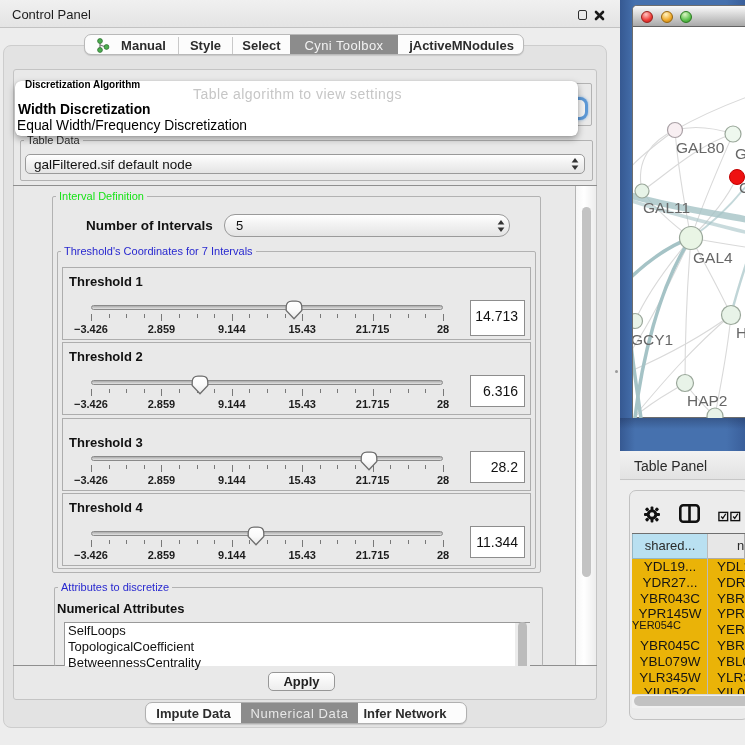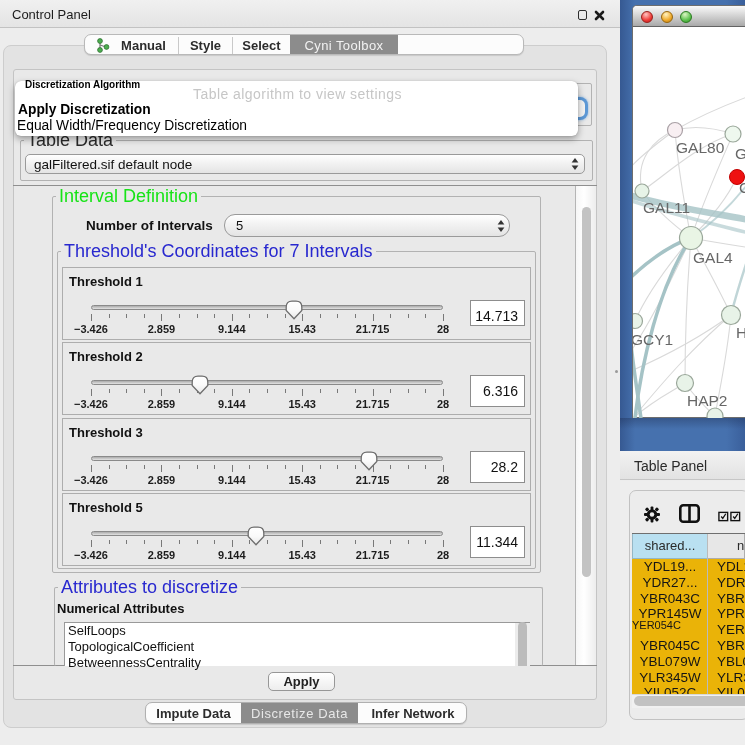--- a/index.html
+++ b/index.html
@@ -1,18 +1,18 @@
 <!DOCTYPE html>
 <html><head><meta charset="utf-8"><style>
 *{margin:0;padding:0;box-sizing:border-box}
 html,body{width:745px;height:745px;overflow:hidden;background:#ededed;
  font-family:"Liberation Sans",sans-serif}
 .a{position:absolute}
 .gb{position:absolute;border:1px solid #b2b2b2;border-radius:2px}
-.gl{position:absolute;background:#e9e9e9;padding:0 3px;font-size:18px;line-height:13px;white-space:nowrap}
+.gl{position:absolute;background:#e9e9e9;padding:0 3px;font-size:11px;line-height:13px;white-space:nowrap}
 .tick{position:absolute;width:1px;background:#787878}
 .tlab{position:absolute;font-size:11px;font-weight:bold;color:#1d1d1d;white-space:nowrap;transform:translateX(-50%)}
 .vbox{position:absolute;background:#fff;border:1px solid #8d8d8d;font-size:14px;color:#111;text-align:right;line-height:30px;padding-right:6px}
 .thl{position:absolute;font-size:13px;font-weight:bold;color:#111}
 .combo{position:absolute;border:1px solid #9a9a9a;background:linear-gradient(#ffffff,#f2f2f2 45%,#e4e4e4);}
 .seg{position:absolute;top:0;height:100%;font-size:13px;font-weight:bold;color:#2c2c2c;text-align:center;line-height:21px;white-space:nowrap}
 </style></head>
 <body>
 <div class="a" style="left:0;top:0;width:745px;height:745px;background:#ededed"></div>
 
@@ -39,20 +39,21 @@
      <circle cx="4" cy="3" r="2.4" fill="#4caf50" stroke="#2e7031" stroke-width="0.8"></circle>
      <circle cx="4" cy="12" r="2.4" fill="#4caf50" stroke="#2e7031" stroke-width="0.8"></circle>
      <circle cx="10.5" cy="9" r="2.4" fill="#4caf50" stroke="#2e7031" stroke-width="0.8"></circle>
    </svg>
    <span style="margin-left:24px">Manual</span></div>
  <div class="a" style="left:93px;top:2px;width:1px;height:17px;background:#c9c9c9"></div>
  <div class="seg" style="left:94px;width:53px">Style</div>
  <div class="a" style="left:147px;top:2px;width:1px;height:17px;background:#c9c9c9"></div>
  <div class="seg" style="left:148px;width:57px">Select</div>
  <div class="seg" style="left:205px;width:108px;background:#8c8c8c;color:#f2f2f2;font-weight:normal;letter-spacing:0.4px">Cyni Toolbox</div>
+ <div class="seg" style="left:313px;width:127px">jActiveMNodules</div>
 </div>
 
 <div class="gb" style="left:20px;top:140px;width:573px;height:41px"></div>
 <div class="gl" style="left:24px;top:134px;color:#2a2a2a">Table Data</div>
 <div class="combo" style="left:25px;top:154px;width:560px;height:20px;border-radius:5px"></div>
 <div class="a" style="left:34px;top:157px;font-size:13.5px;color:#111">galFiltered.sif default node</div>
 <svg class="a" style="left:571px;top:158px" width="8" height="12" viewBox="0 0 8 12">
  <path d="M4 0 L7.4 4.4 L0.6 4.4 Z" fill="#333"></path>
     <path d="M4 12 L7.4 7.6 L0.6 7.6 Z" fill="#333"></path>
   </svg>
@@ -105,21 +106,21 @@
 <svg class="a" style="left:285.2px;top:300px" width="18" height="20" viewBox="0 0 18 20">
 <path d="M1.2 7 Q1.2 1.2 7 1.2 L11 1.2 Q16.8 1.2 16.8 7 L16.8 10.5 L9 18.8 L1.2 10.5 Z" fill="url(#thg)" stroke="#6e6e6e" stroke-width="1.3"></path>
 <defs>
       <linearGradient id="thg" x1="0" y1="0" x2="0" y2="1">
 <stop offset="0" stop-color="#ffffff"></stop>
         <stop offset="0.5" stop-color="#fafafa"></stop>
         <stop offset="1" stop-color="#e8e8e8"></stop>
 </linearGradient>
     </defs>
   </svg>
-<div class="vbox" style="left:470px;top:300px;width:55px;height:26px">14.713</div>
+<div class="vbox" style="left:470px;top:300px;width:55px;height:36px">14.713</div>
 <div class="a" style="left:62px;top:342px;width:469px;height:73px;border:1px solid #adadad;background:#e9e9e9"></div>
 <div class="thl" style="left:69px;top:349px">Threshold 2</div>
 <div class="a" style="left:91px;top:380px;width:352px;height:5px;border:1px solid #8a8a8a;border-radius:3px;background:linear-gradient(#ababab,#e3e3e3)"></div>
 <div class="tick" style="left:91.0px;top:389px;height:7px"></div>
 <div class="tick" style="left:108.6px;top:389px;height:4px"></div>
 <div class="tick" style="left:126.2px;top:389px;height:4px"></div>
 <div class="tick" style="left:143.8px;top:389px;height:4px"></div>
 <div class="tick" style="left:161.4px;top:389px;height:7px"></div>
 <div class="tick" style="left:179.0px;top:389px;height:4px"></div>
 <div class="tick" style="left:196.6px;top:389px;height:4px"></div>
@@ -148,21 +149,21 @@
 <defs>
       <linearGradient id="thg" x1="0" y1="0" x2="0" y2="1">
 <stop offset="0" stop-color="#ffffff"></stop>
         <stop offset="0.5" stop-color="#fafafa"></stop>
         <stop offset="1" stop-color="#e8e8e8"></stop>
 </linearGradient>
     </defs>
   </svg>
 <div class="vbox" style="left:470px;top:375px;width:55px;height:32px">6.316</div>
 <div class="a" style="left:62px;top:418px;width:469px;height:73px;border:1px solid #adadad;background:#e9e9e9"></div>
-<div class="thl" style="left:69px;top:425px">Threshold 3</div>
+<div class="thl" style="left:69px;top:435px">Threshold 3</div>
 <div class="a" style="left:91px;top:456px;width:352px;height:5px;border:1px solid #8a8a8a;border-radius:3px;background:linear-gradient(#ababab,#e3e3e3)"></div>
 <div class="tick" style="left:91.0px;top:465px;height:7px"></div>
 <div class="tick" style="left:108.6px;top:465px;height:4px"></div>
 <div class="tick" style="left:126.2px;top:465px;height:4px"></div>
 <div class="tick" style="left:143.8px;top:465px;height:4px"></div>
 <div class="tick" style="left:161.4px;top:465px;height:7px"></div>
 <div class="tick" style="left:179.0px;top:465px;height:4px"></div>
 <div class="tick" style="left:196.6px;top:465px;height:4px"></div>
 <div class="tick" style="left:214.2px;top:465px;height:4px"></div>
 <div class="tick" style="left:231.8px;top:465px;height:7px"></div>
@@ -189,21 +190,21 @@
 <defs>
       <linearGradient id="thg" x1="0" y1="0" x2="0" y2="1">
 <stop offset="0" stop-color="#ffffff"></stop>
         <stop offset="0.5" stop-color="#fafafa"></stop>
         <stop offset="1" stop-color="#e8e8e8"></stop>
 </linearGradient>
     </defs>
   </svg>
 <div class="vbox" style="left:470px;top:451px;width:55px;height:32px">28.2</div>
 <div class="a" style="left:62px;top:493px;width:469px;height:73px;border:1px solid #adadad;background:#e9e9e9"></div>
-<div class="thl" style="left:69px;top:500px">Threshold 5</div>
+<div class="thl" style="left:69px;top:500px">Threshold 4</div>
 <div class="a" style="left:91px;top:531px;width:352px;height:5px;border:1px solid #8a8a8a;border-radius:3px;background:linear-gradient(#ababab,#e3e3e3)"></div>
 <div class="tick" style="left:91.0px;top:540px;height:7px"></div>
 <div class="tick" style="left:108.6px;top:540px;height:4px"></div>
 <div class="tick" style="left:126.2px;top:540px;height:4px"></div>
 <div class="tick" style="left:143.8px;top:540px;height:4px"></div>
 <div class="tick" style="left:161.4px;top:540px;height:7px"></div>
 <div class="tick" style="left:179.0px;top:540px;height:4px"></div>
 <div class="tick" style="left:196.6px;top:540px;height:4px"></div>
 <div class="tick" style="left:214.2px;top:540px;height:4px"></div>
 <div class="tick" style="left:231.8px;top:540px;height:7px"></div>
@@ -241,30 +242,30 @@
 <div class="gl" style="left:58px;top:581px;color:#2828cf">Attributes to discretize</div>
 <div class="thl" style="left:57px;top:601px">Numerical Attributes</div>
 <div class="a" style="left:64px;top:622px;width:451px;height:44px;background:#ffffff;border-left:1px solid #999;border-top:1px solid #999"></div>
 <div class="a" style="left:68px;top:623px;font-size:13px;color:#111;line-height:16px">SelfLoops<br>TopologicalCoefficient<br>BetweennessCentrality</div>
 <div class="a" style="left:515px;top:622px;width:15px;height:44px;background:#ececec;border-top:1px solid #999"></div>
 <div class="a" style="left:518px;top:622px;width:9px;height:44px;background:#bcbcbc;border-radius:4.5px 4.5px 0 0"></div>
 
 <div class="a" style="left:268px;top:672px;width:67px;height:19px;background:linear-gradient(#ffffff,#ededed);border:1px solid #979797;border-radius:5px;text-align:center;font-size:13px;font-weight:bold;color:#222;line-height:18px">Apply</div>
 <div class="a" style="left:145px;top:702px;width:322px;height:22px;background:#fcfcfc;border:1px solid #b0b0b0;border-radius:7px;box-shadow:0 1px 1px rgba(0,0,0,0.12)">
  <div class="seg" style="left:0;width:95px;line-height:22px">Impute Data</div>
- <div class="seg" style="left:95px;width:117px;line-height:22px;background:#8c8c8c;color:#e8e8e8;font-weight:normal;letter-spacing:0.6px">Discretize Data</div>
- <div class="seg" style="left:212px;width:110px;line-height:22px">Infer Network</div>
+ <div class="seg" style="left:95px;width:117px;line-height:22px;background:#8c8c8c;color:#e8e8e8;font-weight:normal;letter-spacing:0.6px">Numerical Data</div>
+ <div class="seg" style="left:204px;width:110px;line-height:22px">Infer Network</div>
 </div>
 
 <div class="gb" style="left:20px;top:83px;width:572px;height:43px"></div>
 <div class="a" style="left:563px;top:97px;width:25px;height:23px;border:3px solid rgba(77,142,210,0.9);border-radius:8px;box-shadow:0 0 3px rgba(88,151,215,0.7);background:#f2f2f2"></div>
 <div class="a" style="left:15px;top:81px;width:563px;height:55px;background:#fff;border-radius:6px;box-shadow:0 3px 7px rgba(0,0,0,0.35),0 0 1px rgba(0,0,0,0.25)"></div>
 <div class="a" style="left:25px;top:79px;font-size:10px;font-weight:bold;color:#000000">Discretization Algorithm</div>
 <div class="a" style="left:193px;top:86px;font-size:14px;color:#c6c6c6;letter-spacing:0.45px">Table algorithm to view settings</div>
-<div class="a" style="left:18px;top:102px;font-size:13.8px;font-weight:bold;color:#000">Apply Discretization</div>
+<div class="a" style="left:18px;top:102px;font-size:13.8px;font-weight:bold;color:#000">Width Discretization</div>
 <div class="a" style="left:17px;top:118px;font-size:13.8px;color:#000">Equal Width/Frequency Discretization</div>
 
 <div class="a" style="left:620px;top:0;width:125px;height:451px;background:linear-gradient(to right,#365992,#4671ae 12%,#4671ae 85%,#3a5f9b)"></div>
 <div class="a" style="left:620px;top:418px;width:125px;height:11px;background:linear-gradient(rgba(20,30,60,0.30),rgba(20,30,60,0))"></div>
 <div class="a" style="left:632px;top:5px;width:113px;height:413px;background:#fff;border:1px solid #6e6e6e;border-radius:5px 0 0 0;border-right:none"></div>
 <div class="a" style="left:633px;top:6px;width:112px;height:21px;background:linear-gradient(#fafafa,#a9a9a9);border-bottom:1px solid #636363;border-radius:4px 0 0 0"></div>
 <div class="a" style="left:641px;top:11px;width:12px;height:12px;border-radius:50%;background:radial-gradient(circle at 40% 25%,#ffc5c2,#ee3b37 60%,#b71b18);border:1px solid #97201c"></div>
 <div class="a" style="left:661px;top:11px;width:12px;height:12px;border-radius:50%;background:radial-gradient(circle at 40% 25%,#fff3c2,#efa929 60%,#b57713);border:1px solid #96660e"></div>
 <div class="a" style="left:680px;top:11px;width:12px;height:12px;border-radius:50%;background:radial-gradient(circle at 40% 25%,#dcf5c4,#5dc14e 60%,#2f8d25);border:1px solid #2a7a20"></div>
 

